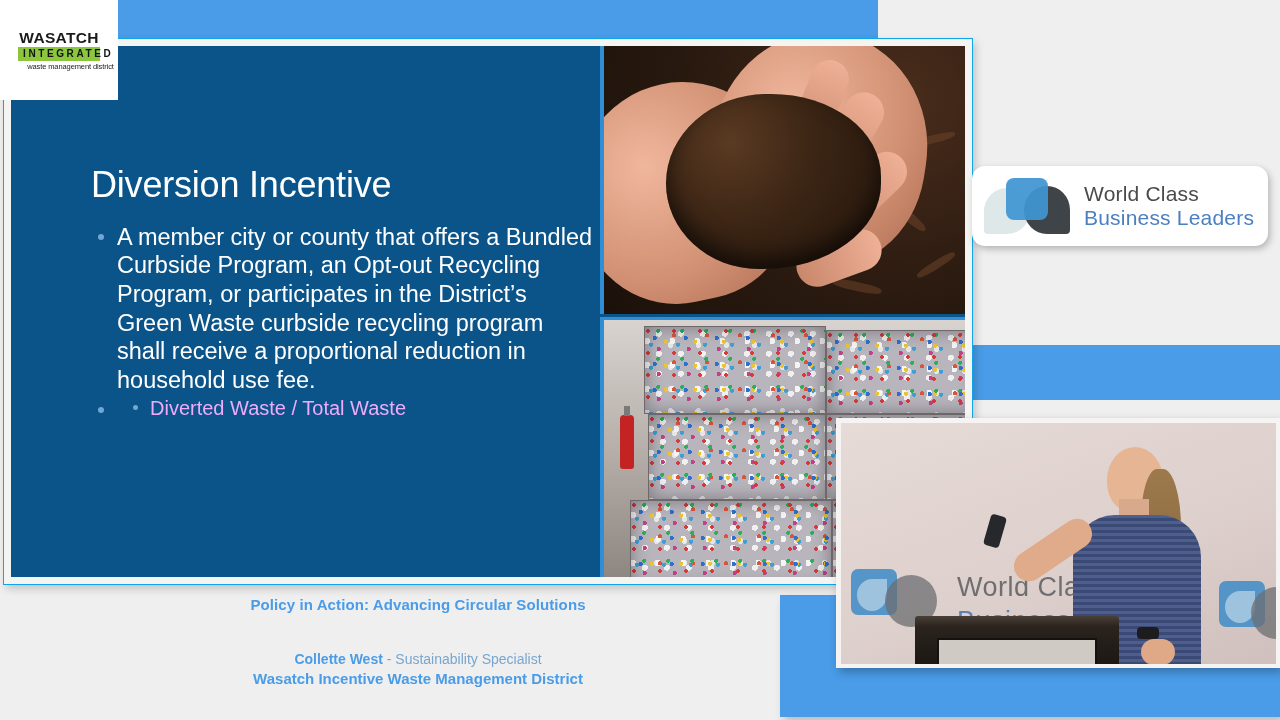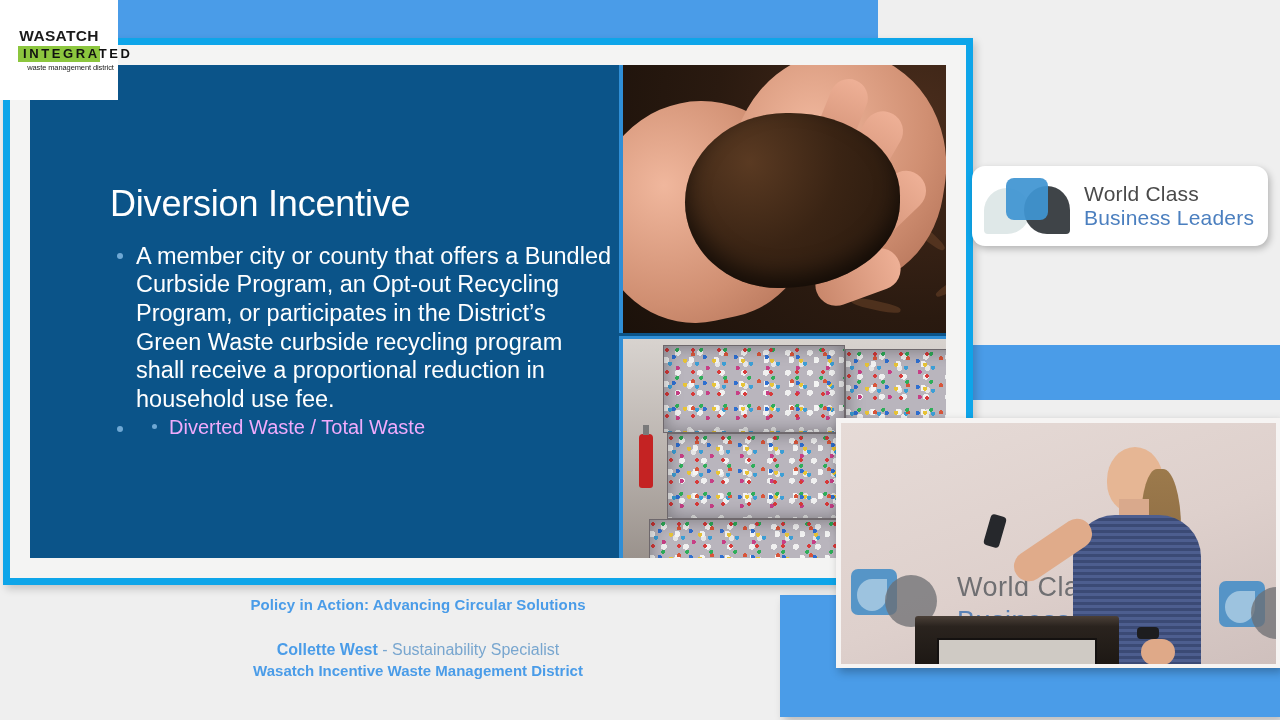--- a/index.html
+++ b/index.html
@@ -49,21 +49,21 @@
     font-weight: bold;
     font-size: 15.5px;
     letter-spacing: 0.3px;
     color: #1a1a1a;
     line-height: 1;
   }
   #wasatch-logo .wl-bar {
     margin-top: 2px;
     background: #8cc63e;
     color: #111111;
-    font-size: 13px;
+    font-size: 10px;
     font-weight: bold;
     letter-spacing: 2.6px;
     padding: 1px 3px 1px 5px;
     line-height: 1.15;
     width: 82px;
     text-align: center;
     box-sizing: border-box;
   }
   #wasatch-logo .wl-sub {
     margin-top: 2px;
@@ -73,23 +73,23 @@
     line-height: 1;
     margin-left: 23px;
   }
 
   
   #slide-frame {
     position: absolute;
     left: 3px; top: 38px;
     width: 970px; height: 547px;
     background: #f4f4f3;
-    border: 7px solid #0ea5e9;
+    border: 1px solid #0ea5e9;
     box-sizing: border-box;
-    padding: 20px;
+    padding: 7px;
     box-shadow: 3px 4px 8px rgba(0,0,0,0.18);
     z-index: 5;
   }
   #slide {
     position: relative;
     width: 100%; height: 100%;
     background: #0b5489;
     overflow: hidden;
   }
 
@@ -427,22 +427,22 @@
     text-align: center;
     z-index: 4;
   }
   #caption .cap-title {
     font-size: 15px;
     font-weight: bold;
     color: #4a9ce8;
     letter-spacing: .1px;
   }
   #caption .cap-presenter {
-    margin-top: 28px;
-    font-size: 16px;
+    margin-top: 38px;
+    font-size: 14px;
     color: #78a6cf;
   }
   #caption .cap-presenter b { color: #4a9ce8; }
   #caption .cap-org {
     margin-top: 3px;
     font-size: 15px;
     font-weight: bold;
     color: #4a9ce8;
   }
 </style>

